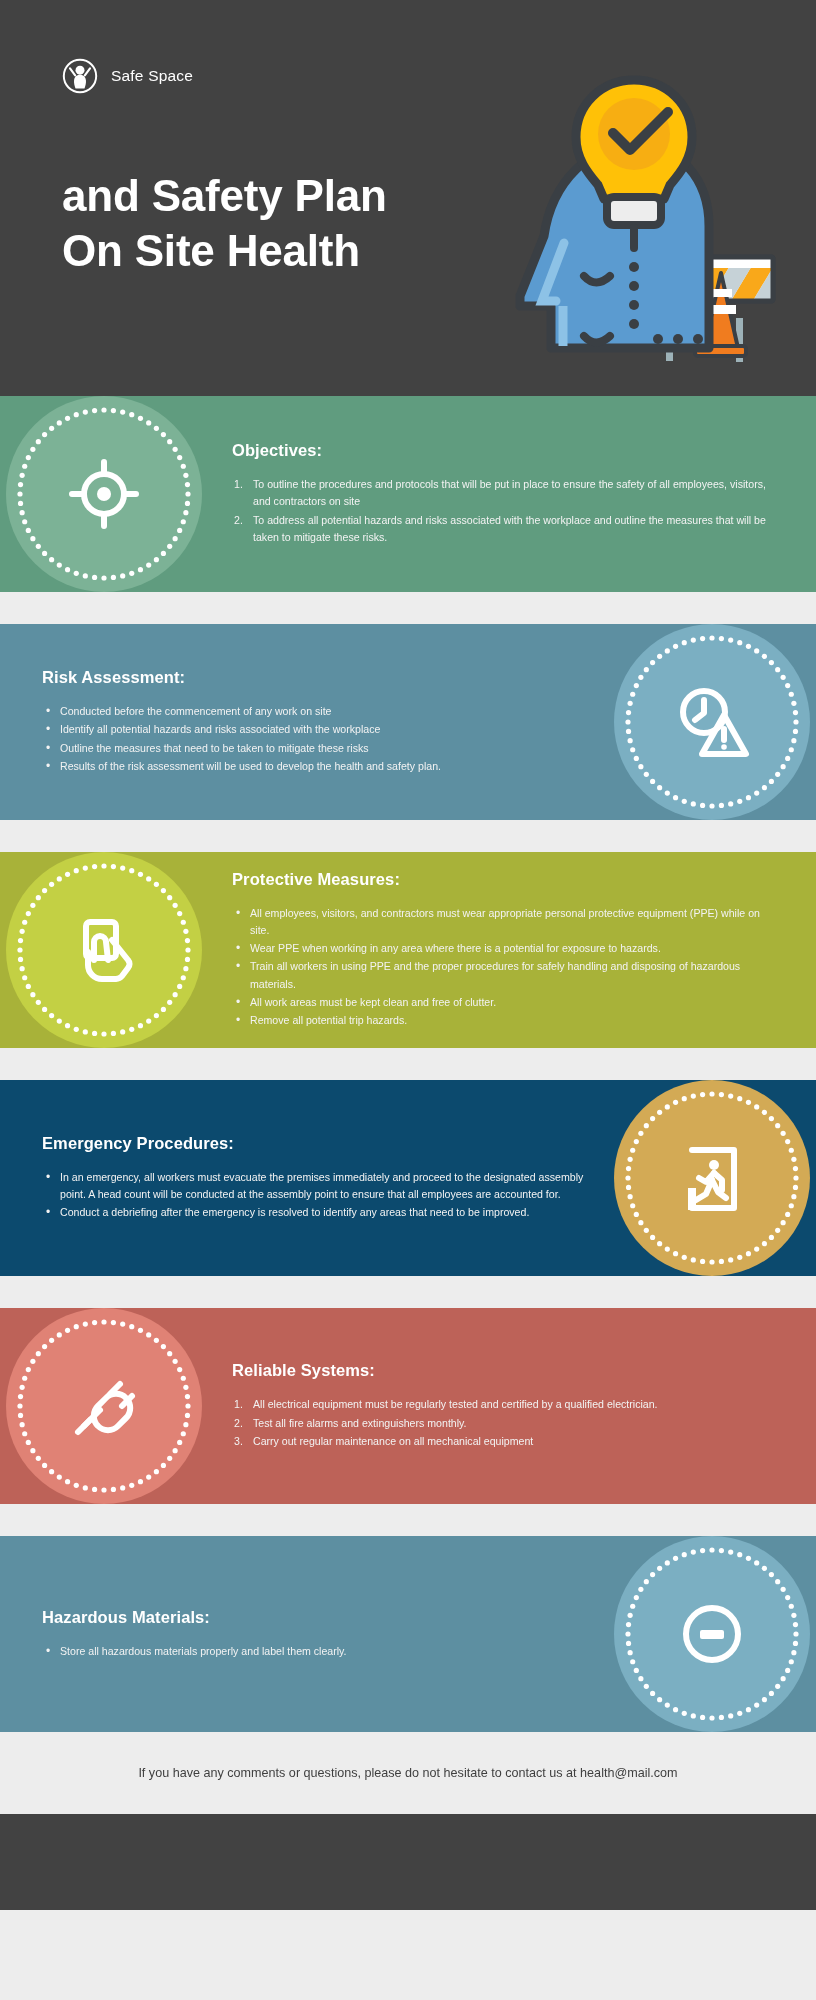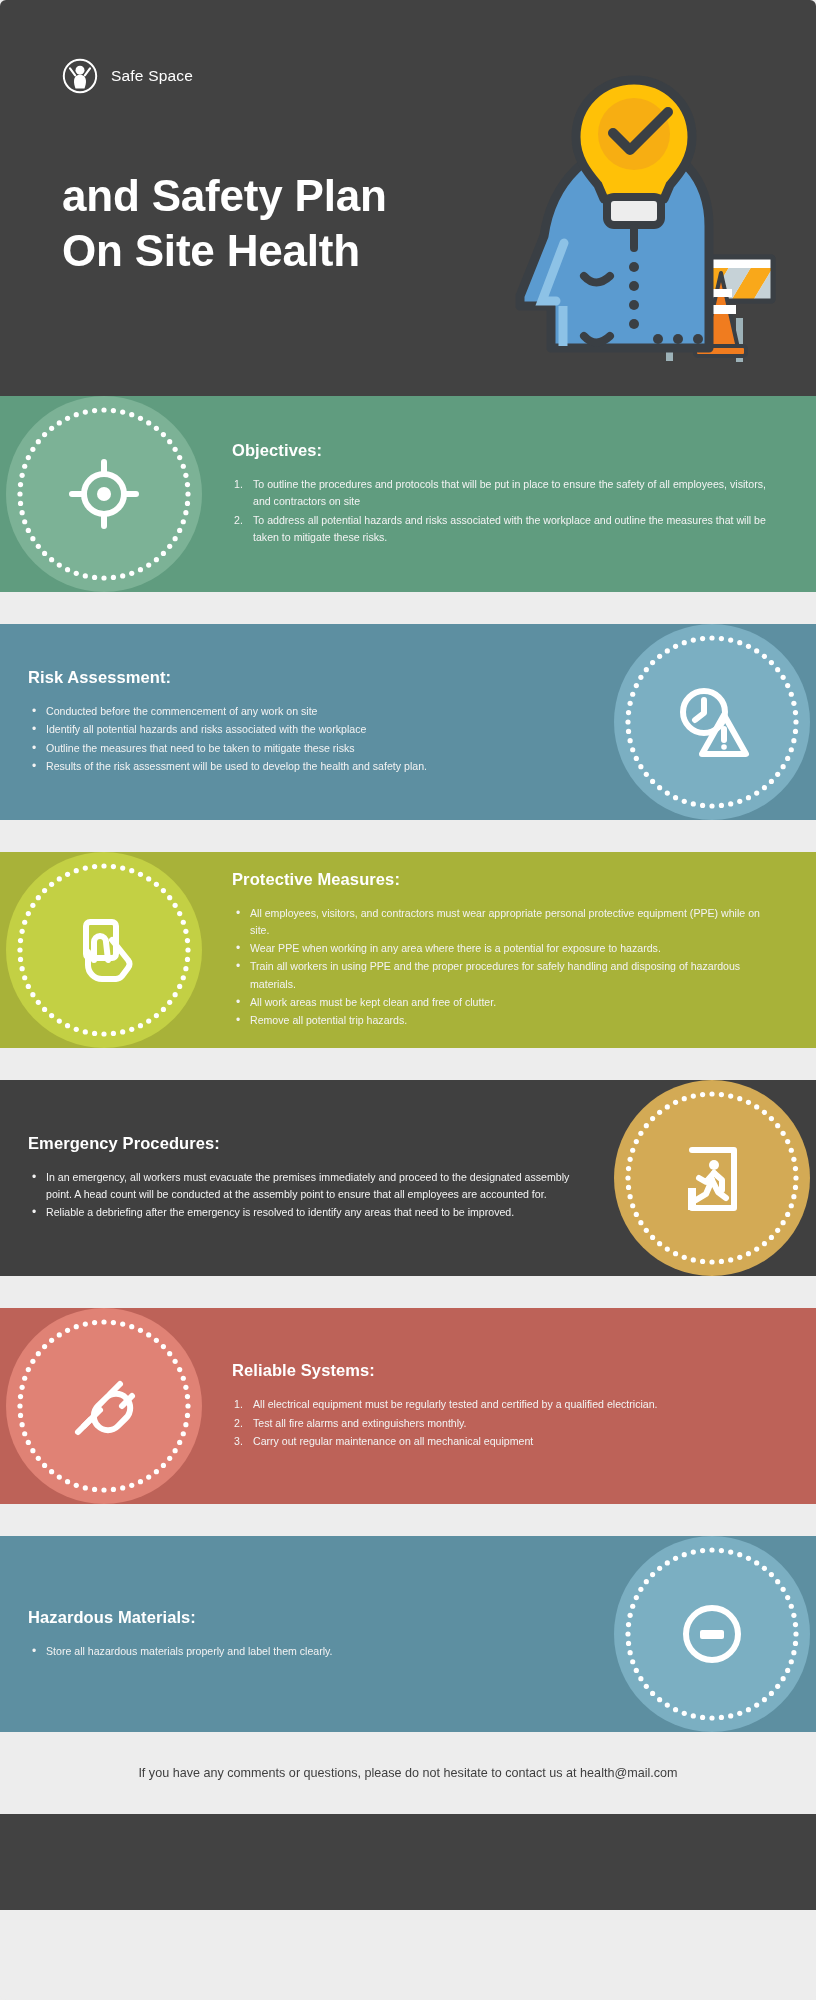--- a/index.html
+++ b/index.html
@@ -7,21 +7,20 @@
     width: 816px;
     background: #ededed;
     font-family: "Liberation Sans", sans-serif;
   }
   .page {
     position: relative;
     width: 816px;
     height: 2000px;
     background: #ededed;
     overflow: hidden;
-    border-radius: 6px;
   }
 
   
   .header {
     position: relative;
     height: 396px;
     background: #424242;
     overflow: hidden;
   }
   .brand {
@@ -89,21 +88,21 @@
     inset: 0;
     width: 100%;
     height: 100%;
   }
 
   .copy {
     flex: 1 1 auto;
     padding: 18px 34px 18px 24px;
     z-index: 2;
   }
-  .band.right-icon .copy { padding: 18px 24px 18px 28px; }
+  .band.right-icon .copy { padding: 18px 24px 18px 42px; }
 
   .sec-title {
     color: #ffffff;
     font-size: 16.5px;
     font-weight: bold;
     margin-bottom: 16px;
     letter-spacing: .1px;
   }
   .sec-list {
     list-style: none;
@@ -478,21 +477,21 @@
               <li>Wear PPE when working in any area where there is a potential for exposure to hazards.</li>
               <li>Train all workers in using PPE and the proper procedures for safely handling and disposing of hazardous materials.</li>
               <li>All work areas must be kept clean and free of clutter.</li>
               <li>Remove all potential trip hazards.</li>
             </ul>
           </div>
         </div>
       </div>
       <div class="gap" style="height: 32px;"></div>
       <div class="section">
-        <div class="band right-icon" style="background: #404040;">
+        <div class="band right-icon" style="background: #0c4a6e;">
           <div class="icon-wrap">
             <div class="icon-circle" style="background:#d3aa55"></div>
      <svg class="icon-svg" viewBox="0 0 196 196">
        <g>
                 <circle cx="182.00" cy="98.00" r="2.6" fill="#ffffff"></circle>
                 <circle cx="181.47" cy="107.41" r="2.6" fill="#ffffff"></circle>
                 <circle cx="179.89" cy="116.69" r="2.6" fill="#ffffff"></circle>
                 <circle cx="177.29" cy="125.74" r="2.6" fill="#ffffff"></circle>
                 <circle cx="173.68" cy="134.45" r="2.6" fill="#ffffff"></circle>
                 <circle cx="169.12" cy="142.69" r="2.6" fill="#ffffff"></circle>
@@ -555,21 +554,21 @@
               <path d="M50 52 L44 66 L34 72" fill="none" stroke="#ffffff" stroke-width="6" stroke-linecap="round" stroke-linejoin="round"></path>
               <path d="M50 52 L56 64 L64 70" fill="none" stroke="#ffffff" stroke-width="6" stroke-linecap="round" stroke-linejoin="round"></path>
               <rect x="26" y="60" width="8" height="22" fill="#ffffff"></rect>
               </g>
      </svg>
           </div>
           <div class="copy">
             <div class="sec-title">Emergency Procedures:</div>
             <ul class="sec-list bulleted">
               <li>In an emergency, all workers must evacuate the premises immediately and proceed to the designated assembly point. A head count will be conducted at the assembly point to ensure that all employees are accounted for.</li>
-              <li>Reliable a debriefing after the emergency is resolved to identify any areas that need to be improved.</li>
+              <li>Conduct a debriefing after the emergency is resolved to identify any areas that need to be improved.</li>
             </ul>
           </div>
         </div>
       </div>
       <div class="gap" style="height: 32px;"></div>
       <div class="section">
         <div class="band left-icon" style="background: rgb(189, 98, 88);">
           <div class="icon-wrap">
             <div class="icon-circle" style="background:#e08275"></div>
      <svg class="icon-svg" viewBox="0 0 196 196">

